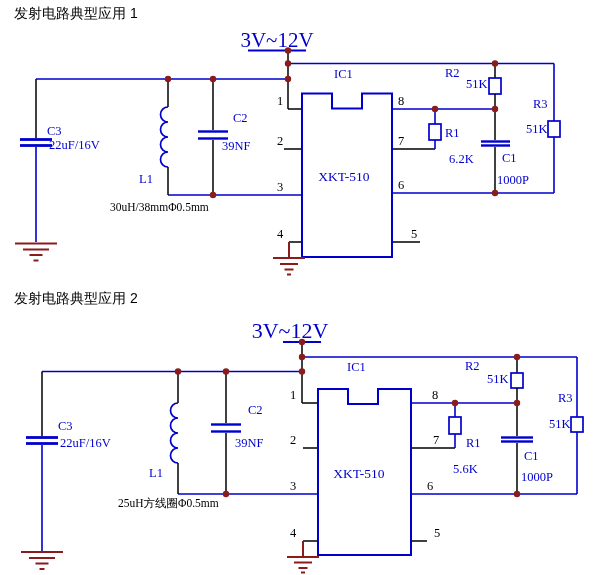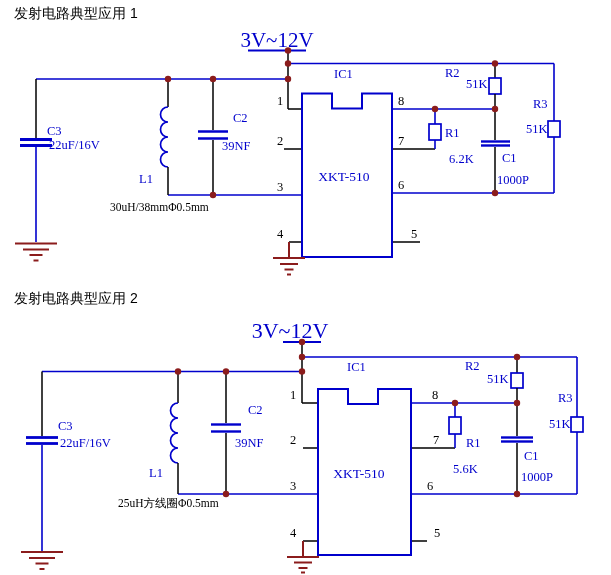--- a/index.html
+++ b/index.html
@@ -1,16 +1,16 @@
 <!DOCTYPE html>
 <html style="--wire: #0000CC; --junction: #8B1C1C; --ink: #000000;"><head>
 <meta charset="utf-8">
 <style>
   html,body{margin:0;padding:0;background:#fff;}
-  .page{position:relative;width:611px;height:575px;background:#fff;overflow:hidden;border-radius:11px;}
+  .page{position:relative;width:611px;height:575px;background:#fff;overflow:hidden;}
   svg{display:block;}
   svg text{font-family:"Liberation Serif","DejaVu Serif",serif;}
   .w{stroke:var(--wire,#0000CC);stroke-width:1.6;fill:none;}
   .u{stroke:var(--wire,#0000CC);stroke-width:2;fill:none;}
   .b{stroke:var(--ink,#000000);stroke-width:1.5;fill:none;}
   .g{stroke:var(--junction,#8B1C1C);stroke-width:2;fill:none;}
   .dot{fill:var(--junction,#8B1C1C);stroke:none;}
   .body{fill:#ffffff;stroke:var(--wire,#0000CC);stroke-width:1.7;}
   .plate{stroke:var(--wire,#0000CC);stroke-width:2.8;fill:none;}
   .plate2{stroke:var(--wire,#0000CC);stroke-width:2.4;fill:none;}

